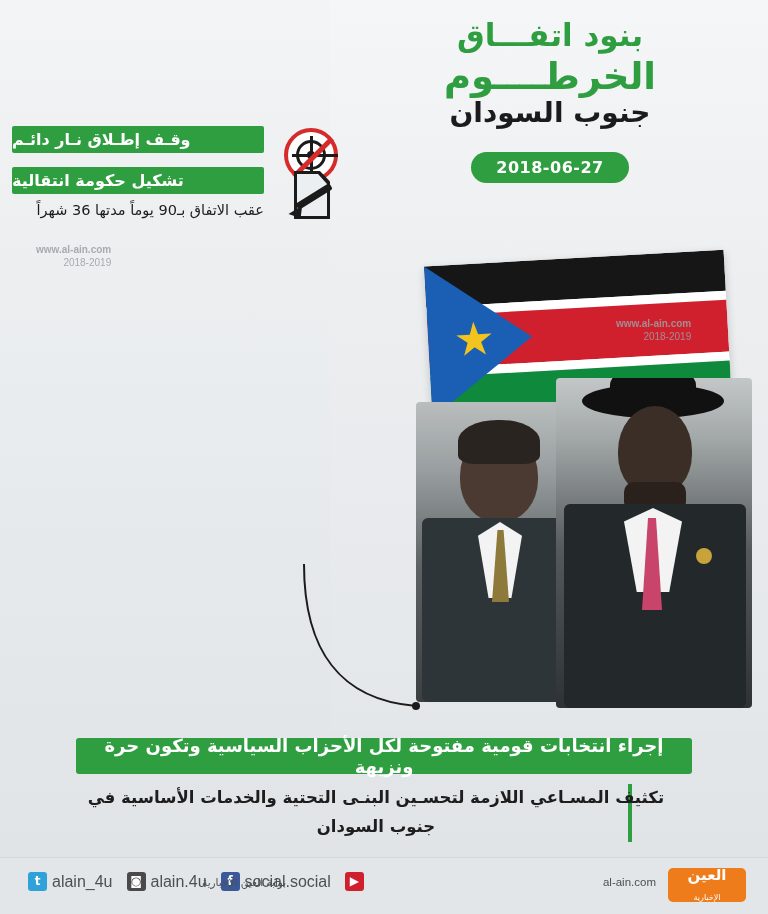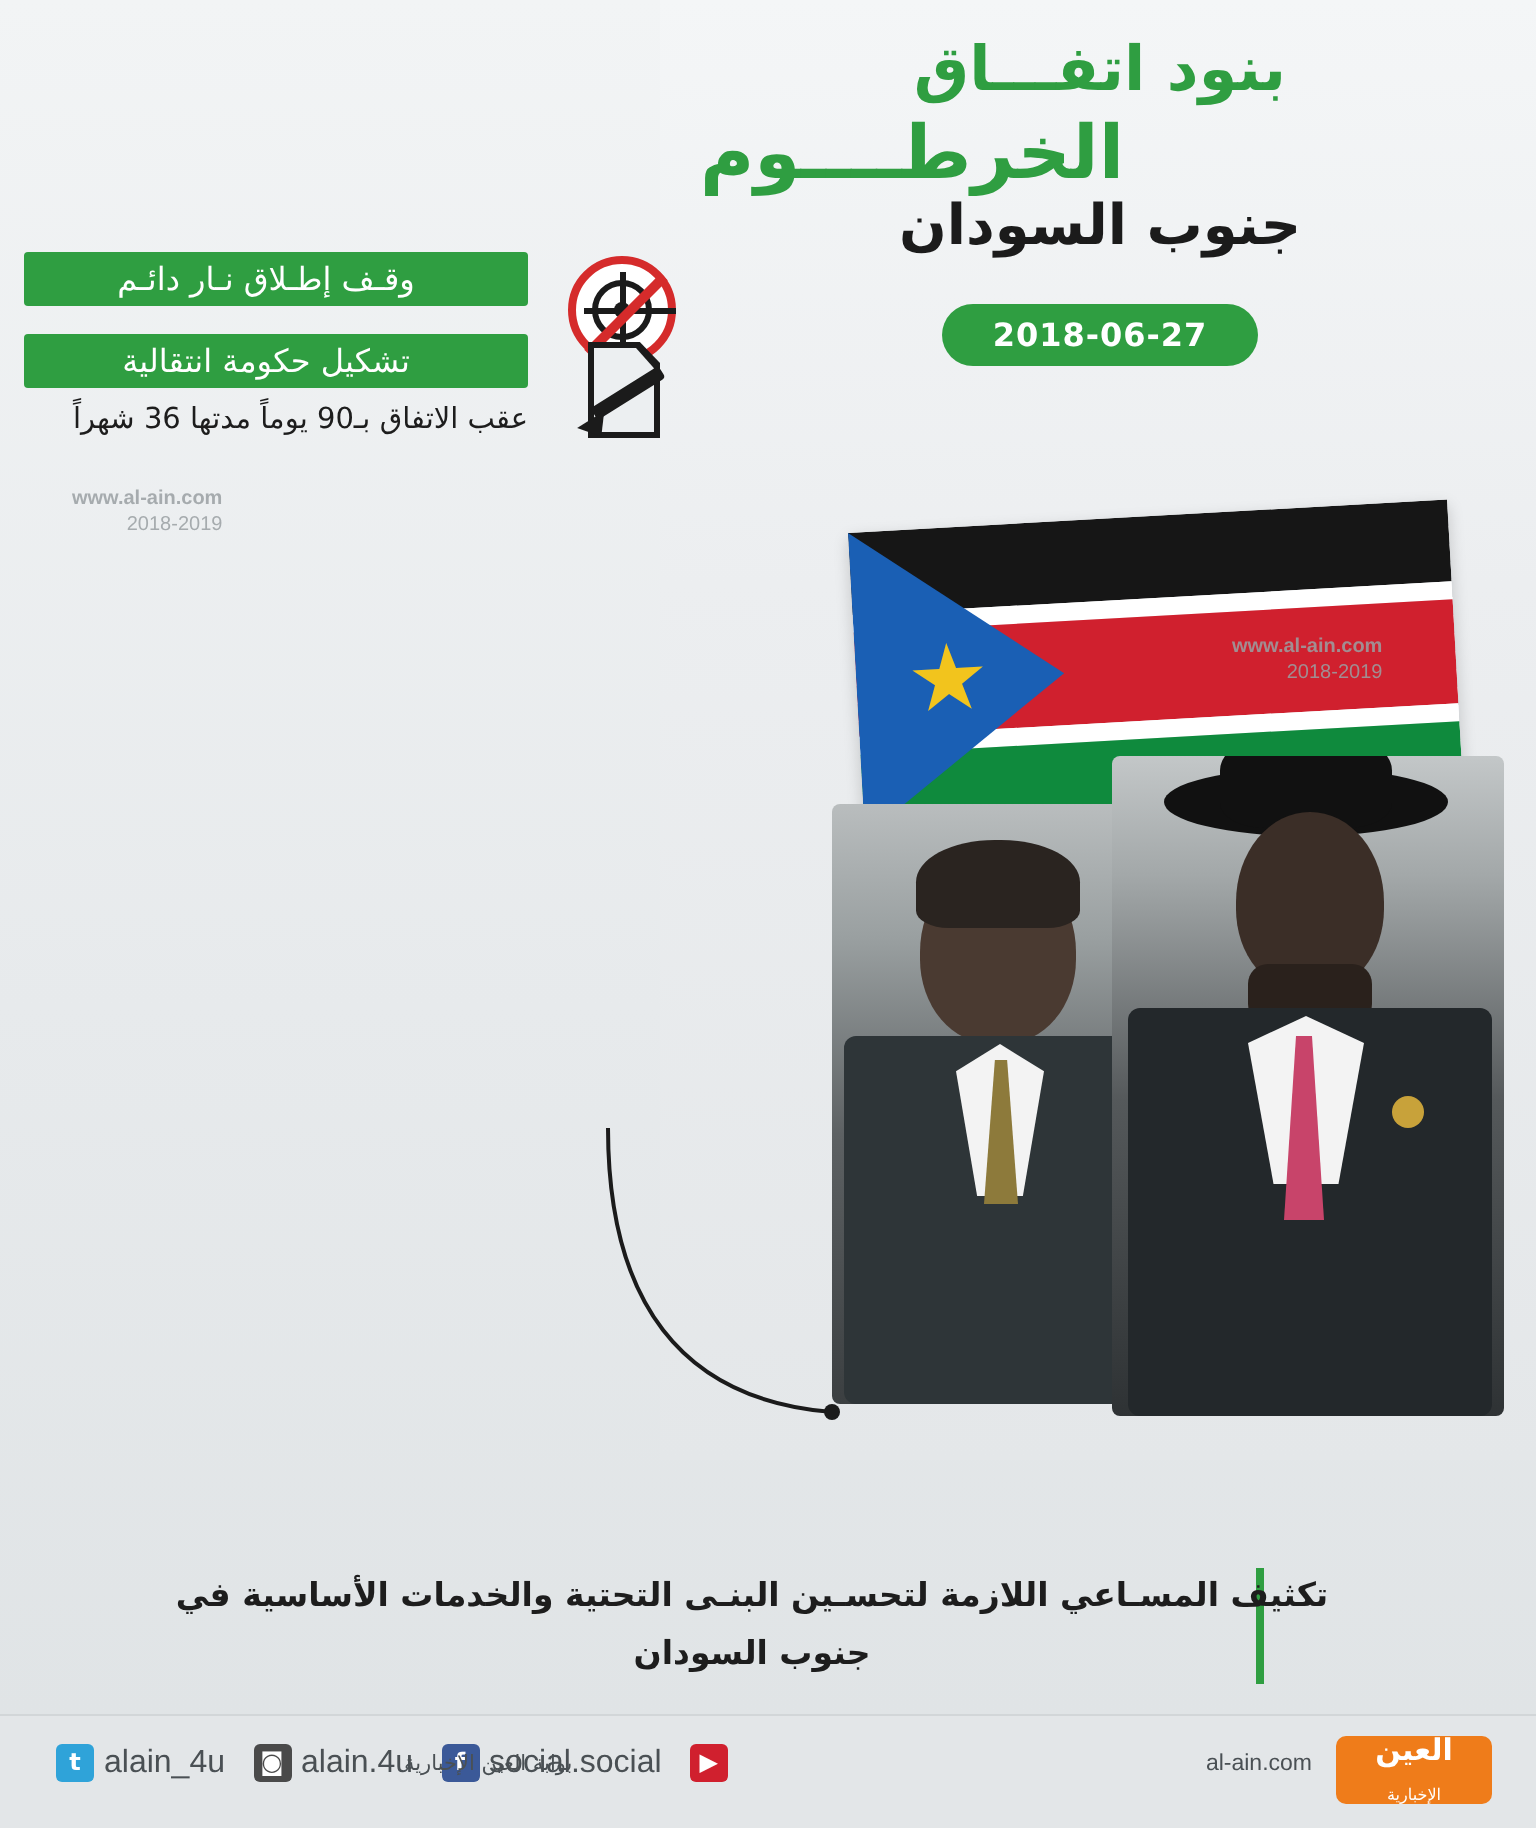--- a/index.html
+++ b/index.html
@@ -27,21 +27,21 @@
   .title-block{
     position:absolute;right:18px;top:18px;width:400px;
     text-align:left;direction:rtl;
   }
   .t-line1{
     font-size:31px;font-weight:bold;color:#2f9e41;letter-spacing:1px;
     text-align:center;line-height:1.15;
   }
   .t-line2{
     font-size:37px;font-weight:bold;color:#2f9e41;
-    text-align:left;line-height:1.15;margin-top:2px;
+    text-align:center;line-height:1.15;margin-top:2px;
   }
   .t-line3{
     font-size:55px;font-weight:bold;color:#1b1b1b;
     text-align:center;line-height:1.0;margin-top:-2px;
   }
   .t-line4{
     font-size:28px;font-weight:bold;color:#1b1b1b;
     text-align:center;line-height:1.2;margin-top:-2px;
   }
   .date-pill{
@@ -105,22 +105,22 @@
   
   .items{position:absolute;left:0;top:126px;width:360px;}
   .item{position:relative;margin-bottom:14px;height:auto;}
   .bar{
     position:relative;margin-left:12px;margin-right:96px;
     height:27px;background:#2f9e41;border-radius:2px;
     display:flex;align-items:center;justify-content:flex-start;
     padding-right:10px;box-sizing:border-box;
   }
   .bar span{
-    color:#fff;font-size:16px;font-weight:normal;letter-spacing:.4px;
-    width:100%;text-align:center;
+    color:#fff;font-size:16px;font-weight:bold;letter-spacing:.4px;
+    width:100%;text-align:left;
   }
   .body{
     margin-right:96px;margin-left:12px;padding-top:5px;
     color:#1d1d1d;font-size:14.5px;line-height:1.55;text-align:justify;
     direction:rtl;
   }
   .ico{
     position:absolute;right:22px;top:2px;width:58px;height:58px;
   }
 
@@ -326,20 +326,23 @@
         </div>
       </div>
       <div class="bar">
         <span>تشكيل حكومة انتقالية</span>
       </div>
       <div class="body">عقب الاتفاق بـ90 يوماً مدتها 36 شهراً</div>
     </div>
 
   </div>
 
+  <div class="banner">
+    <span>إجراء انتخابات قومية مفتوحة لكل الأحزاب السياسية وتكون حرة ونزيهة</span>
+  </div>
 
   <div class="note-bar"></div>
   <div class="bottom-note">تكثيف المسـاعي اللازمة لتحسـين البنـى التحتية والخدمات الأساسية في جنوب السودان</div>
 
   <div class="footer">
     <div class="socials">
       <div class="soc">
         <div class="glyph tw">t</div>
         <div class="lbl">alain_4u</div>
       </div>

